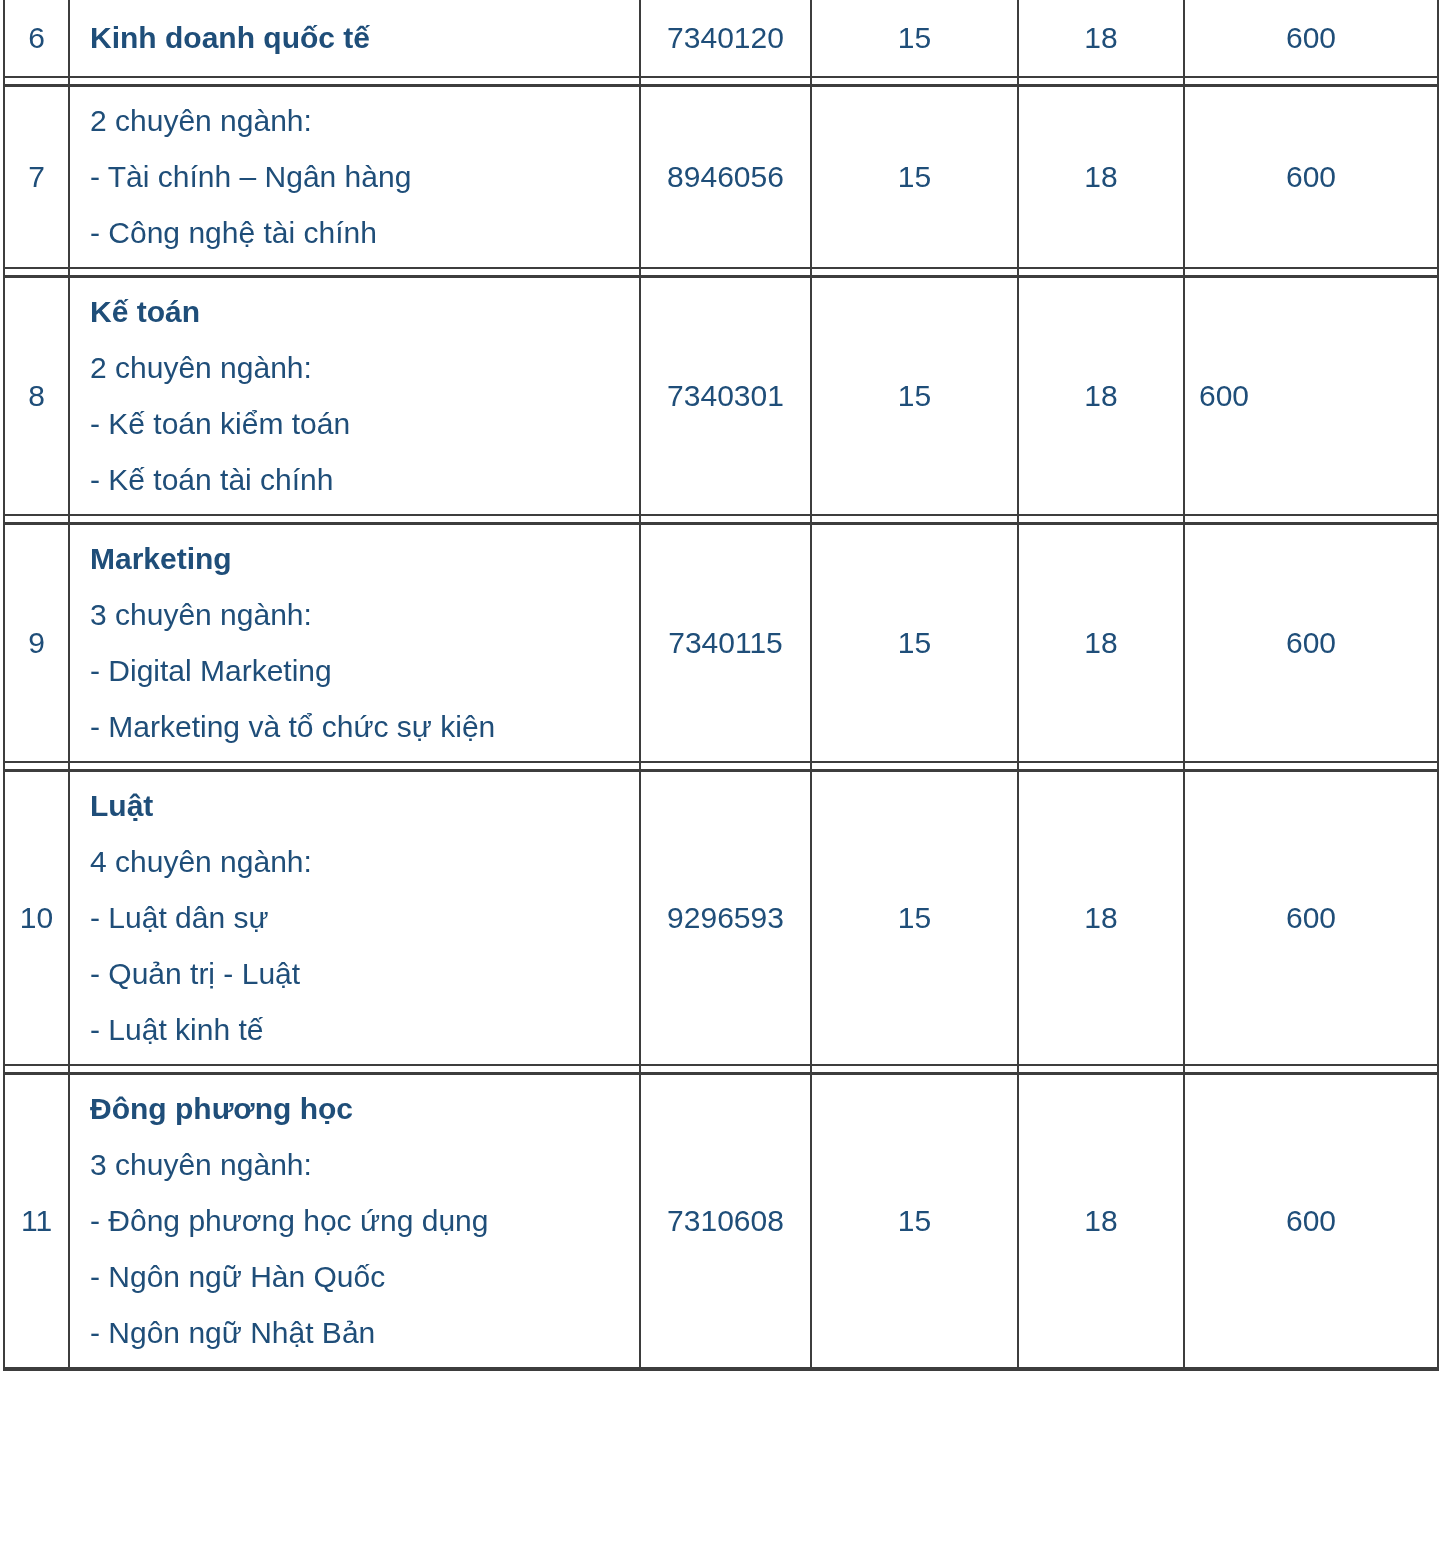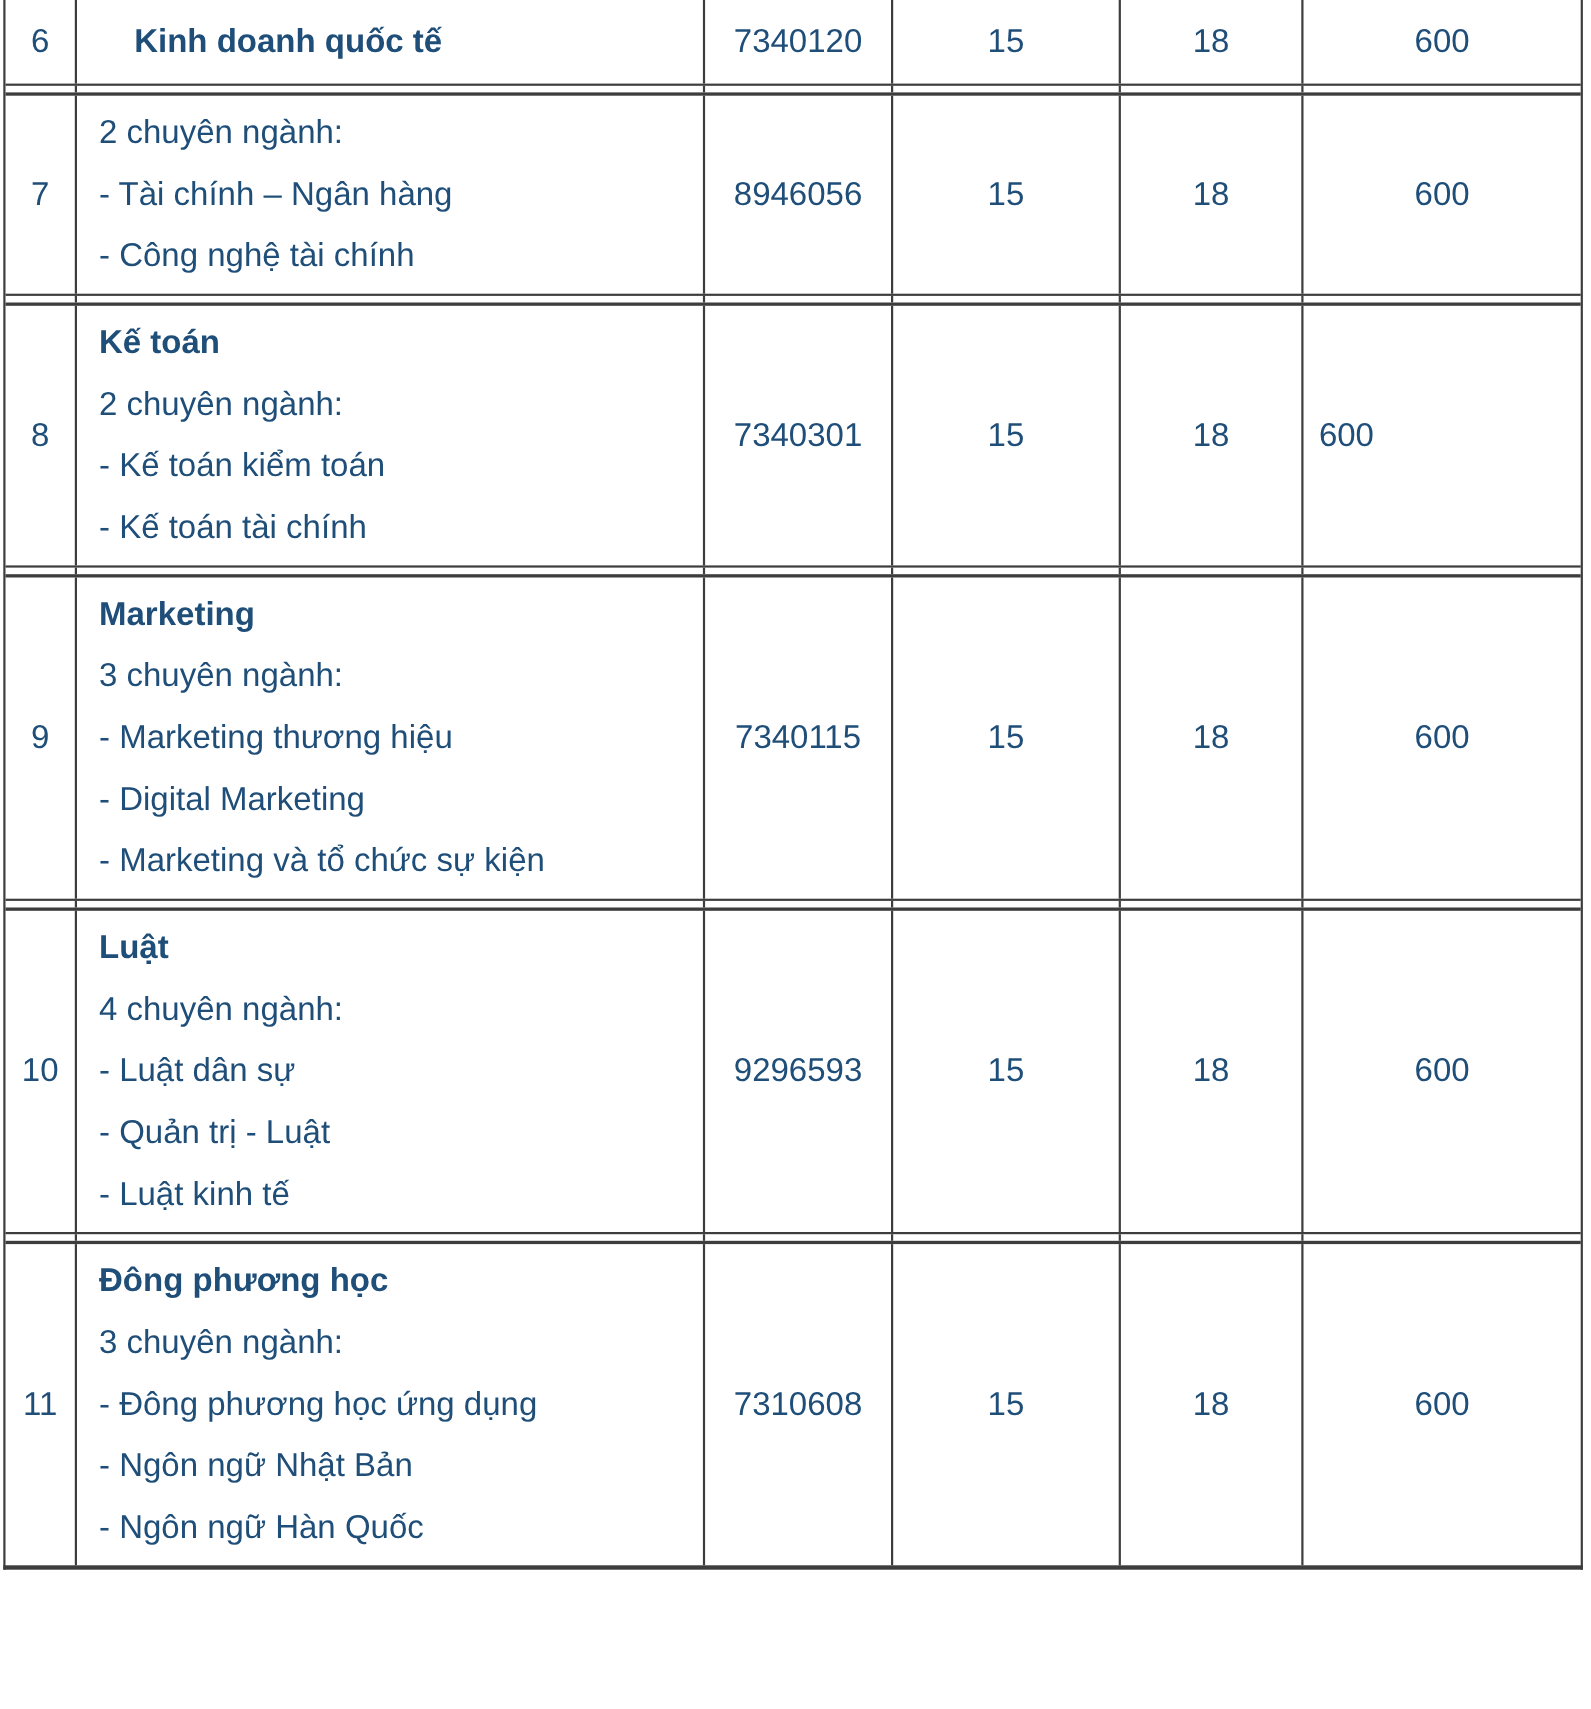--- a/index.html
+++ b/index.html
@@ -34,21 +34,21 @@
   .cell:last-child{ border-right:none; }
   .stt,.code,.num{
     display:flex; align-items:center; justify-content:center;
     font-size:30px;
   }
   .name{ padding:6px 12px 6px 20px; }
   .name .title{ font-weight:bold; font-size:30px; line-height:56px; }
   .name .sub{ font-size:30px; line-height:56px; }
   .trow.compact{ height:78px; }
   .trow.compact .name{ display:flex; align-items:center; padding-top:0; padding-bottom:0; }
-  .trow.compact .name .title{ line-height:normal;margin-left:32px; }
+  .trow.compact .name .title{ line-height:normal; }
   .trow[data-last-align="left"] .num-last{
     justify-content:flex-start;
     padding-left:14px;
   }
 </style>
 </head>
 <body>
 
 <div class="table" id="admissions-table">
   <div class="trow compact" data-last-align="center">
@@ -114,21 +114,20 @@
     <div class="cell"></div>
     <div class="cell"></div>
     <div class="cell"></div>
   </div>
 
   <div class="trow" data-last-align="center">
     <div class="cell stt">9</div>
     <div class="cell name">
       <div class="title">Marketing</div>
     <div class="sub">3 chuyên ngành:</div>
-        <div class="sub">- Marketing thương hiệu</div>
         <div class="sub">- Digital Marketing</div>
         <div class="sub">- Marketing và tổ chức sự kiện</div>
       </div>
     <div class="cell code">7340115</div>
     <div class="cell num">15</div>
     <div class="cell num">18</div>
     <div class="cell num num-last">600</div>
   </div>
 
   <div class="tsep">
@@ -163,21 +162,21 @@
     <div class="cell"></div>
     <div class="cell"></div>
   </div>
 
   <div class="trow" data-last-align="center">
     <div class="cell stt">11</div>
     <div class="cell name">
       <div class="title">Đông phương học</div>
     <div class="sub">3 chuyên ngành:</div>
         <div class="sub">- Đông phương học ứng dụng</div>
+        <div class="sub">- Ngôn ngữ Hàn Quốc</div>
         <div class="sub">- Ngôn ngữ Nhật Bản</div>
-        <div class="sub">- Ngôn ngữ Hàn Quốc</div>
       </div>
     <div class="cell code">7310608</div>
     <div class="cell num">15</div>
     <div class="cell num">18</div>
     <div class="cell num num-last">600</div>
   </div>
 </div>
 
 </body></html>

